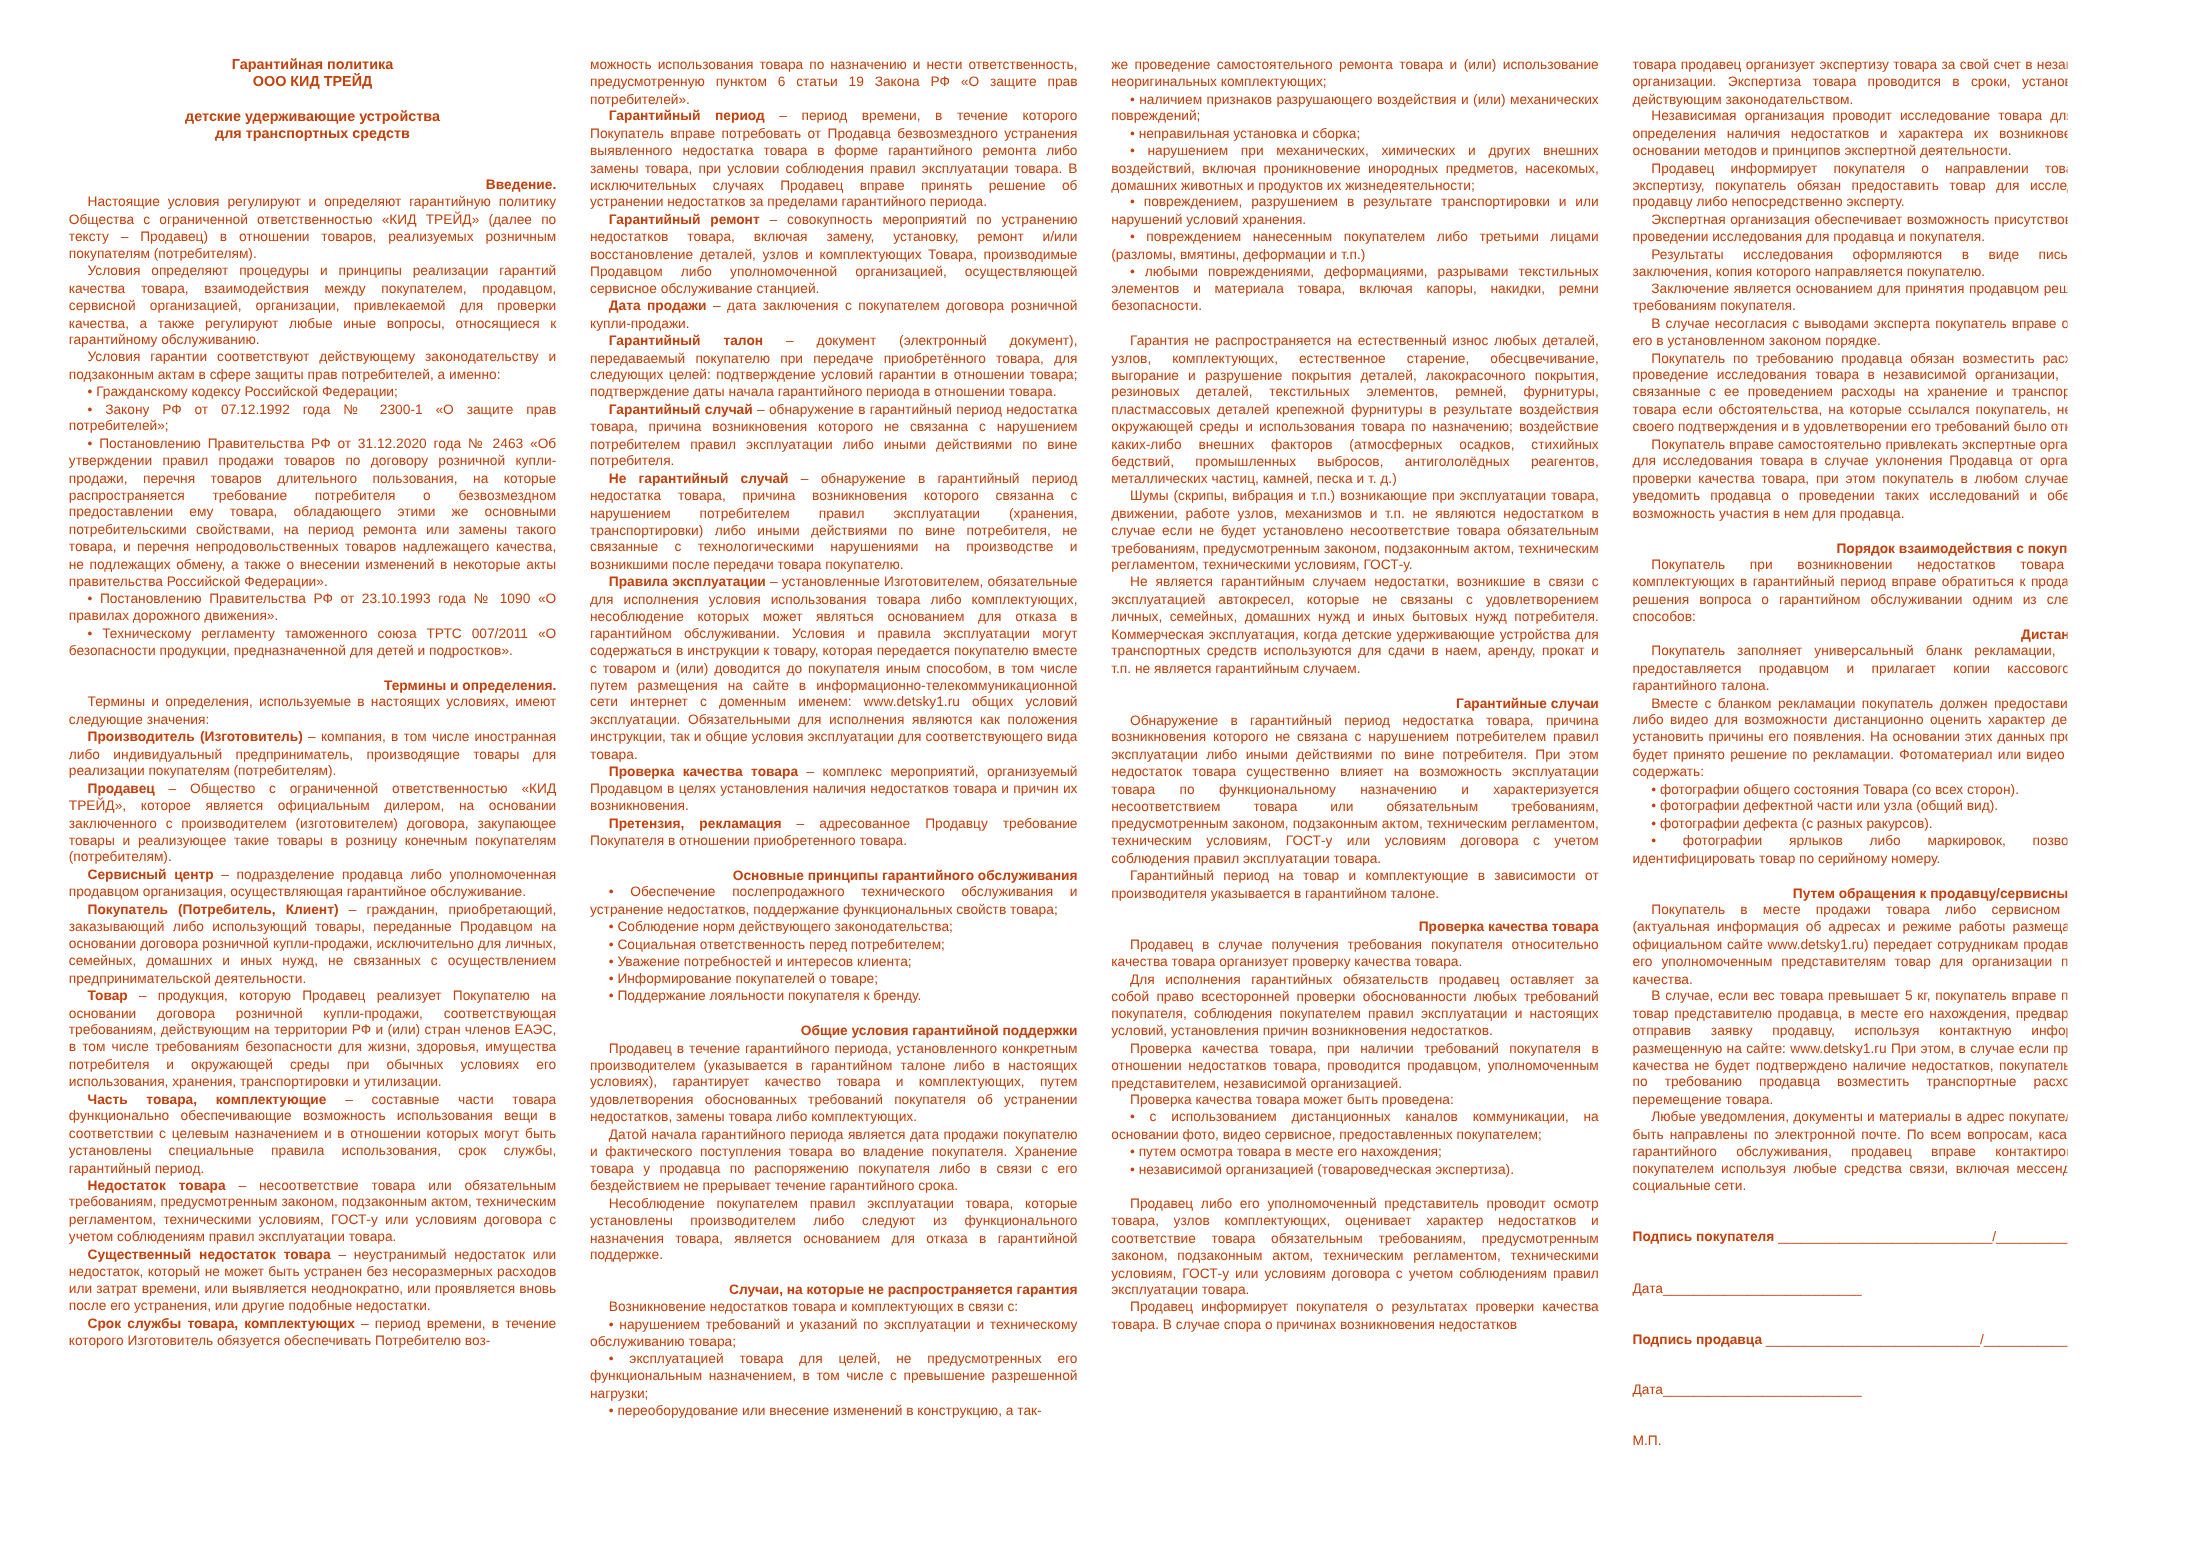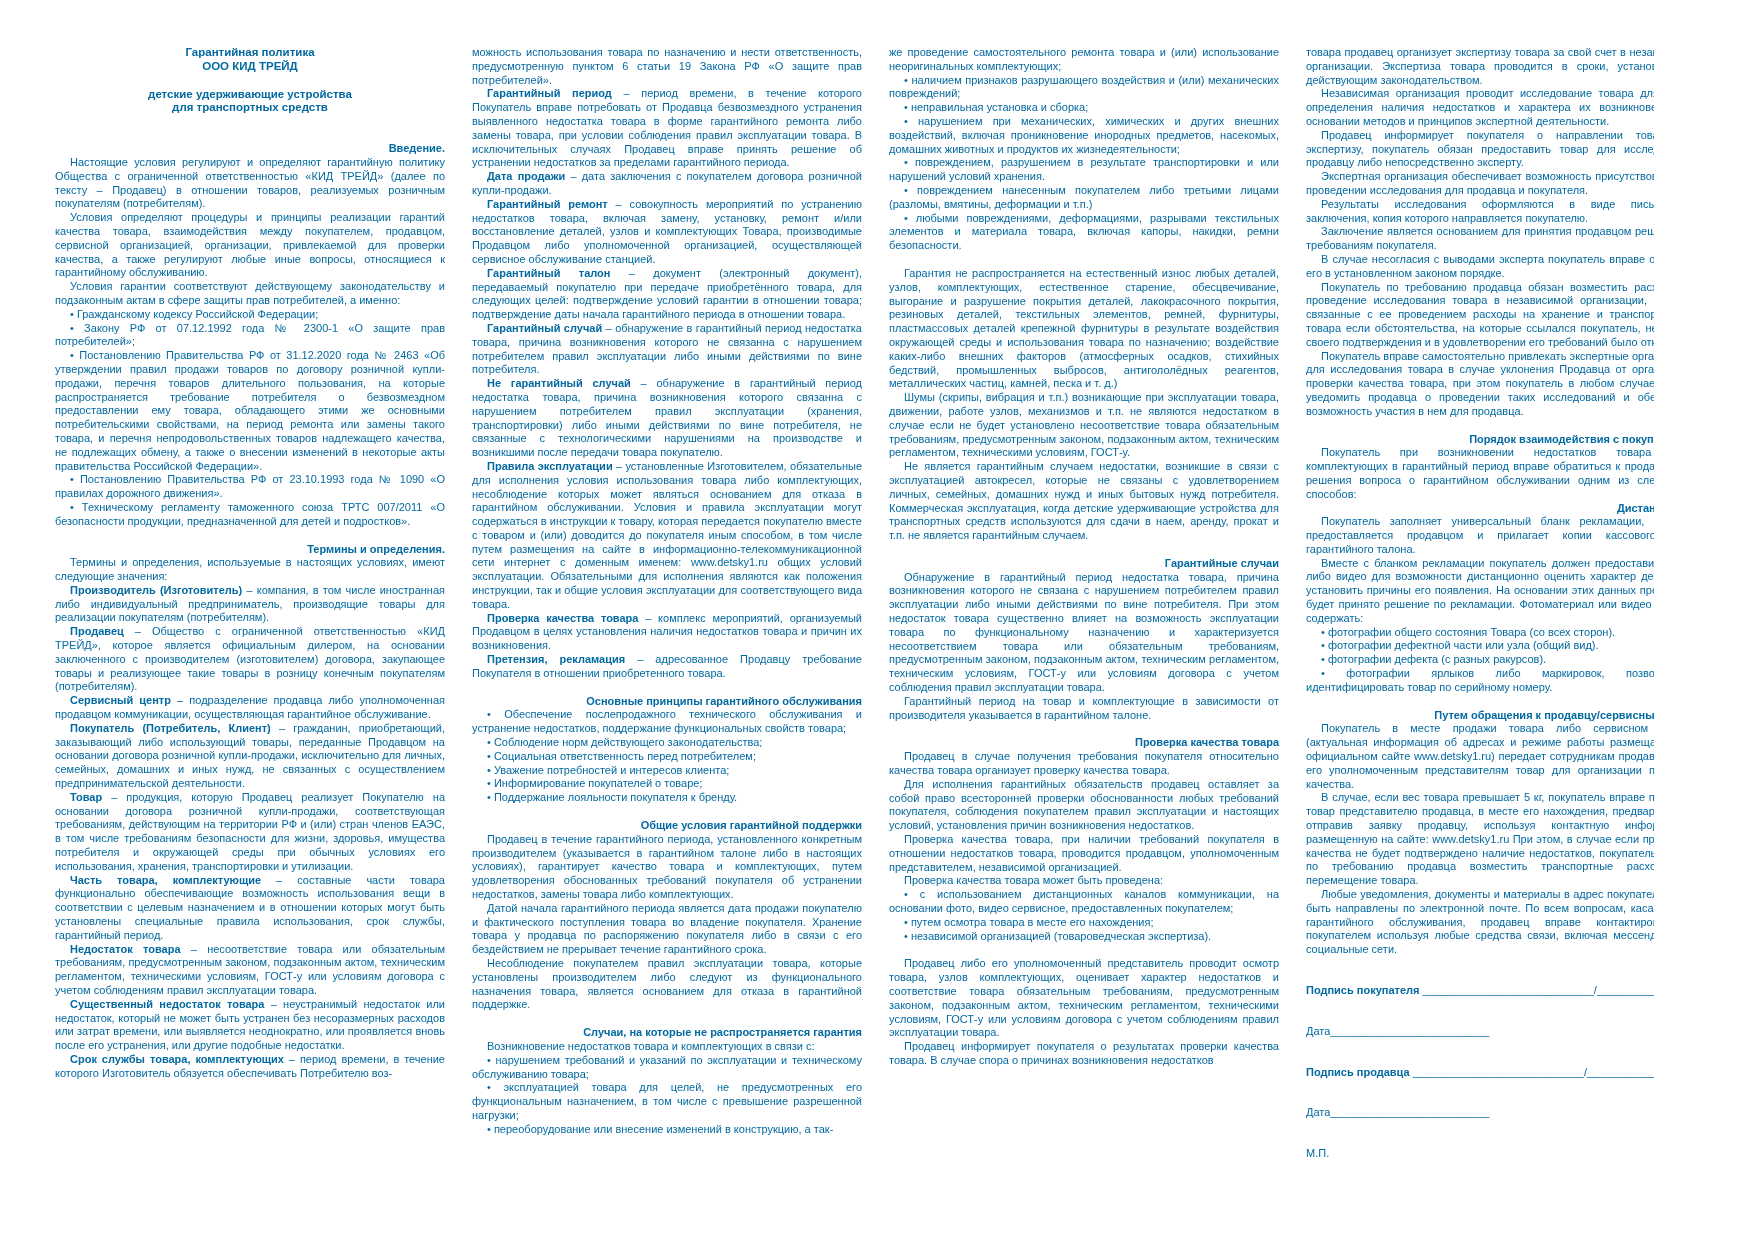--- a/index.html
+++ b/index.html
@@ -4,21 +4,21 @@
 <style>
   html,body{margin:0;padding:0;background:#ffffff;}
   .page{
     position:relative;
     width:1654px;height:1241px;
     background:#ffffff;
     box-sizing:border-box;
     padding:46px 58px 0 55px;
     overflow:hidden;
     font-family:"Liberation Sans", sans-serif;
-    color:#0369a1;
+    color:#c2410c;
   }
   .cols{display:flex;gap:27px;}
   .col{
     flex:0 0 390px;width:390px;
     font-size:11px;line-height:13.8px;
     text-align:justify;
   }
   .doc-header{text-align:center;font-weight:bold;font-size:11.5px;margin-bottom:27px;}
   .doc-header .sub{margin-top:14px;}
   .blk{margin:0;}
@@ -51,35 +51,35 @@
           <div class="blk p">Условия гарантии соответствуют действующему законодательству и подзаконным актам в сфере защиты прав потребителей, а именно:</div>
           <div class="blk p">• Гражданскому кодексу Российской Федерации;</div>
           <div class="blk p">• Закону РФ от 07.12.1992 года № 2300-1 «О защите прав потребителей»;</div>
           <div class="blk p">• Постановлению Правительства РФ от 31.12.2020 года № 2463 «Об утверждении правил продажи товаров по договору розничной купли-продажи, перечня товаров длительного пользования, на которые распространяется требование потребителя о безвозмездном предоставлении ему товара, обладающего этими же основными потребительскими свойствами, на период ремонта или замены такого товара, и перечня непродовольственных товаров надлежащего качества, не подлежащих обмену, а также о внесении изменений в некоторые акты правительства Российской Федерации».</div>
           <div class="blk p">• Постановлению Правительства РФ от 23.10.1993 года № 1090 «О правилах дорожного движения».</div>
           <div class="blk p">• Техническому регламенту таможенного союза ТРТС 007/2011 «О безопасности продукции, предназначенной для детей и подростков».</div>
           <div class="blk h">Термины и определения.</div>
           <div class="blk p">Термины и определения, используемые в настоящих условиях, имеют следующие значения:</div>
           <div class="blk term"><b>Производитель (Изготовитель)</b><span> – компания, в том числе иностранная либо индивидуальный предприниматель, производящие товары для реализации покупателям (потребителям).</span></div>
           <div class="blk term"><b>Продавец</b><span> – Общество с ограниченной ответственностью «КИД ТРЕЙД», которое является официальным дилером, на основании заключенного с производителем (изготовителем) договора, закупающее товары и реализующее такие товары в розницу конечным покупателям (потребителям).</span></div>
-          <div class="blk term"><b>Сервисный центр</b><span> – подразделение продавца либо уполномоченная продавцом коммуникации, осуществляющая гарантийное обслуживание.</span></div>
+          <div class="blk term"><b>Сервисный центр</b><span> – подразделение продавца либо уполномоченная продавцом организация, осуществляющая гарантийное обслуживание.</span></div>
           <div class="blk term"><b>Покупатель (Потребитель, Клиент)</b><span> – гражданин, приобретающий, заказывающий либо использующий товары, переданные Продавцом на основании договора розничной купли-продажи, исключительно для личных, семейных, домашних и иных нужд, не связанных с осуществлением предпринимательской деятельности.</span></div>
           <div class="blk term"><b>Товар</b><span> – продукция, которую Продавец реализует Покупателю на основании договора розничной купли-продажи, соответствующая требованиям, действующим на территории РФ и (или) стран членов ЕАЭС, в том числе требованиям безопасности для жизни, здоровья, имущества потребителя и окружающей среды при обычных условиях его использования, хранения, транспортировки и утилизации.</span></div>
           <div class="blk term"><b>Часть товара, комплектующие</b><span> – составные части товара функционально обеспечивающие возможность использования вещи в соответствии с целевым назначением и в отношении которых могут быть установлены специальные правила использования, срок службы, гарантийный период.</span></div>
           <div class="blk term"><b>Недостаток товара</b><span> – несоответствие товара или обязательным требованиям, предусмотренным законом, подзаконным актом, техническим регламентом, техническими условиям, ГОСТ-у или условиям договора с учетом соблюдениям правил эксплуатации товара.</span></div>
           <div class="blk term"><b>Существенный недостаток товара</b><span> – неустранимый недостаток или недостаток, который не может быть устранен без несоразмерных расходов или затрат времени, или выявляется неоднократно, или проявляется вновь после его устранения, или другие подобные недостатки.</span></div>
           <div class="blk term"><b>Срок службы товара, комплектующих</b><span> – период времени, в течение которого Изготовитель обязуется обеспечивать Потребителю воз-</span></div>
         </div>
     </div>
     <div class="col">
       <div class="blocks">
           <div class="blk pc">можность использования товара по назначению и нести ответственность, предусмотренную пунктом 6 статьи 19 Закона РФ «О защите прав потребителей».</div>
           <div class="blk term"><b>Гарантийный период</b><span> – период времени, в течение которого Покупатель вправе потребовать от Продавца безвозмездного устранения выявленного недостатка товара в форме гарантийного ремонта либо замены товара, при условии соблюдения правил эксплуатации товара. В исключительных случаях Продавец вправе принять решение об устранении недостатков за пределами гарантийного периода.</span></div>
+          <div class="blk term"><b>Гарантийный ремонт</b><span> – совокупность мероприятий по устранению недостатков товара, включая замену, установку, ремонт и/или восстановление деталей, узлов и комплектующих Товара, производимые Продавцом либо уполномоченной организацией, осуществляющей сервисное обслуживание станцией.</span></div>
           <div class="blk term"><b>Дата продажи</b><span> – дата заключения с покупателем договора розничной купли-продажи.</span></div>
-          <div class="blk term"><b>Гарантийный ремонт</b><span> – совокупность мероприятий по устранению недостатков товара, включая замену, установку, ремонт и/или восстановление деталей, узлов и комплектующих Товара, производимые Продавцом либо уполномоченной организацией, осуществляющей сервисное обслуживание станцией.</span></div>
           <div class="blk term"><b>Гарантийный талон</b><span> – документ (электронный документ), передаваемый покупателю при передаче приобретённого товара, для следующих целей: подтверждение условий гарантии в отношении товара; подтверждение даты начала гарантийного периода в отношении товара.</span></div>
           <div class="blk term"><b>Гарантийный случай</b><span> – обнаружение в гарантийный период недостатка товара, причина возникновения которого не связанна с нарушением потребителем правил эксплуатации либо иными действиями по вине потребителя.</span></div>
           <div class="blk term"><b>Не гарантийный случай</b><span> – обнаружение в гарантийный период недостатка товара, причина возникновения которого связанна с нарушением потребителем правил эксплуатации (хранения, транспортировки) либо иными действиями по вине потребителя, не связанные с технологическими нарушениями на производстве и возникшими после передачи товара покупателю.</span></div>
           <div class="blk term"><b>Правила эксплуатации</b><span> – установленные Изготовителем, обязательные для исполнения условия использования товара либо комплектующих, несоблюдение которых может являться основанием для отказа в гарантийном обслуживании. Условия и правила эксплуатации могут содержаться в инструкции к товару, которая передается покупателю вместе с товаром и (или) доводится до покупателя иным способом, в том числе путем размещения на сайте в информационно-телекоммуникационной сети интернет с доменным именем: www.detsky1.ru общих условий эксплуатации. Обязательными для исполнения являются как положения инструкции, так и общие условия эксплуатации для соответствующего вида товара.</span></div>
           <div class="blk term"><b>Проверка качества товара</b><span> – комплекс мероприятий, организуемый Продавцом в целях установления наличия недостатков товара и причин их возникновения.</span></div>
           <div class="blk term"><b>Претензия, рекламация</b><span> – адресованное Продавцу требование Покупателя в отношении приобретенного товара.</span></div>
           <div class="blk h">Основные принципы гарантийного обслуживания</div>
           <div class="blk p">• Обеспечение послепродажного технического обслуживания и устранение недостатков, поддержание функциональных свойств товара;</div>
           <div class="blk p">• Соблюдение норм действующего законодательства;</div>
           <div class="blk p">• Социальная ответственность перед потребителем;</div>

